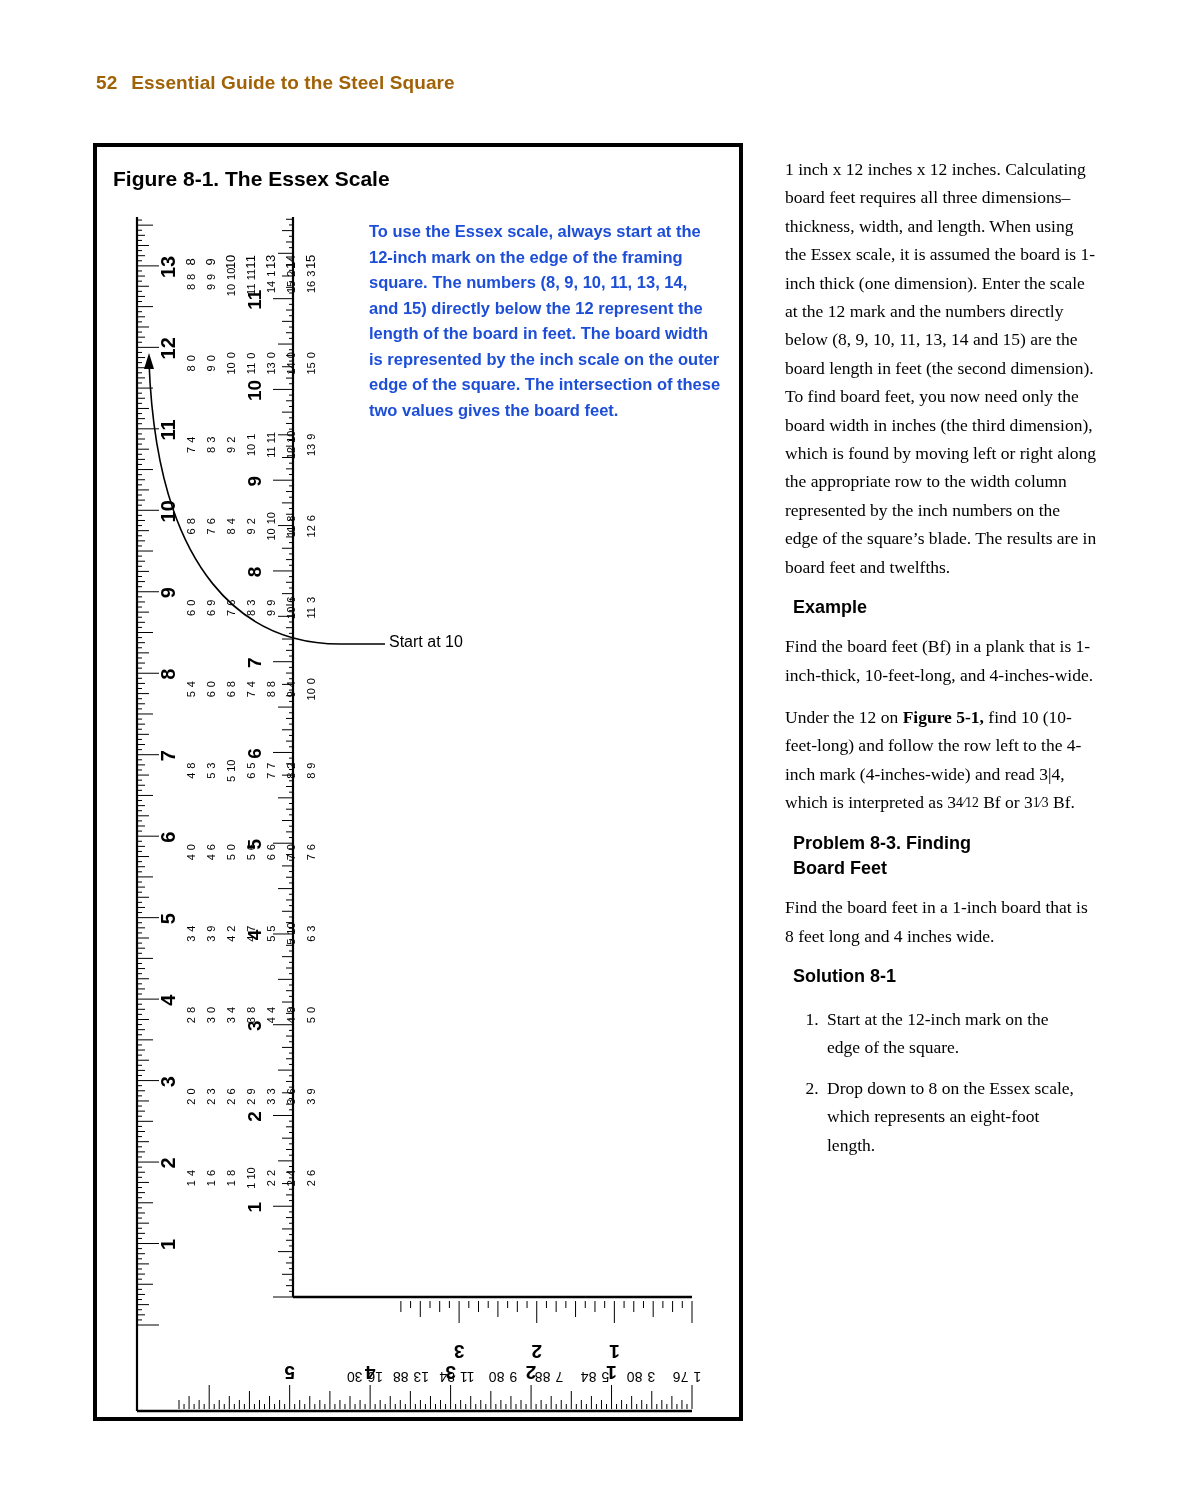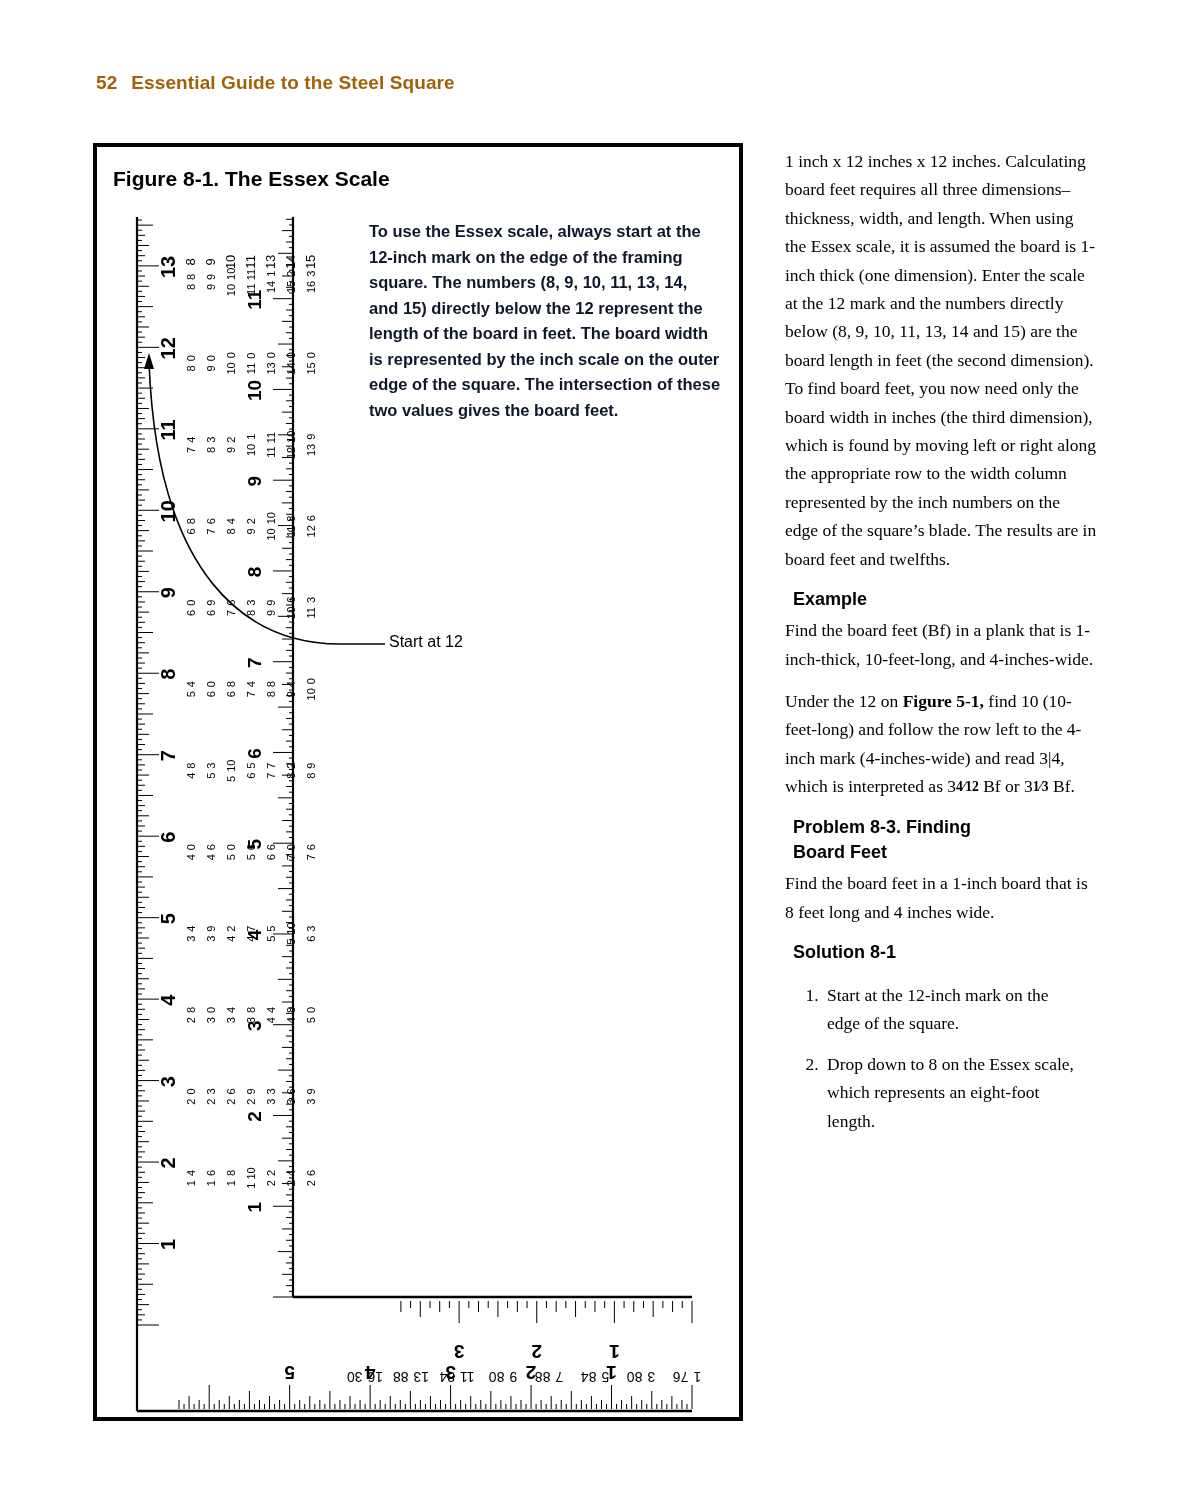--- a/index.html
+++ b/index.html
@@ -58,21 +58,21 @@
   
   .figure-caption {
     position: absolute;
     left: 272px;
     top: 72px;
     width: 352px;
     font-family: "Liberation Sans", sans-serif;
     font-weight: bold;
     font-size: 16.5px;
     line-height: 25.5px;
-    color: #0f172a;
+    color: #1d4ed8;
   }
 
   .start-at-12 {
     position: absolute;
     left: 292px;
     top: 486px;
     font-family: "Liberation Sans", sans-serif;
     font-size: 16px;
     color: #000;
     white-space: nowrap;
@@ -92,21 +92,21 @@
     position: absolute;
     left: 785px;
     top: 143px;
     width: 312px;
     font-family: "Liberation Serif", serif;
     font-size: 17.5px;
     line-height: 28.4px;
     color: #000;
   }
   .body-col p {
-    margin: 4px 0 14px 0;
+    margin: 12px 0 14px 0;
     text-align: left;
   }
   .body-col h3 {
     font-family: "Liberation Sans", sans-serif;
     font-weight: bold;
     font-size: 18px;
     line-height: 25px;
     margin: 14px 0 2px 8px;
   }
   .body-col ol {
@@ -114,37 +114,36 @@
     padding-left: 22px;
   }
   .body-col ol li {
     margin-bottom: 12px;
     padding-left: 4px;
   }
   .bold-inline { font-weight: bold; }
   .frac {
     font-size: 0.78em;
     vertical-align: 0.1em;
-    font-weight: bold;
   }
 </style>
 </head>
 <body>
 
 <div class="running-head">
   <span class="page-no">52</span><span>Essential Guide to the Steel Square</span>
 </div>
 
 <div class="figure-box">
 
   <div class="figure-title">Figure 8-1. The Essex Scale</div>
 
   <div class="figure-caption">To use the Essex scale, always start at the 12-inch mark on the edge of the framing square. The numbers (8, 9, 10, 11, 13, 14, and 15) directly below the 12 represent the length of the board in feet. The board width is represented by the inch scale on the outer edge of the square. The intersection of these two values gives the board feet.</div>
 
-  <div class="start-at-12">Start at 12</div>
+  <div class="start-at-12">Start at 10</div>
 
   <svg class="fig-canvas" id="fig-svg" viewBox="0 0 642 1270" xmlns="http://www.w3.org/2000/svg">
 
     <path d="M 288 497 L 243 497 C 150 497 60 430 52 215" fill="none" stroke="#000" stroke-width="1.6"></path>
     <polygon points="52,206 47,222 57,222" fill="#000"></polygon>
     <g id="fig-dynamic">
         <line x1="40" y1="70" x2="40" y2="1178" stroke="#000" stroke-width="2.2"></line>
         <line x1="40" y1="1178" x2="62" y2="1178" stroke="#000" stroke-width="1"></line>
         <line x1="40" y1="1172.9080882352941" x2="45" y2="1172.9080882352941" stroke="#000" stroke-width="1"></line>
         <line x1="40" y1="1167.8161764705883" x2="48" y2="1167.8161764705883" stroke="#000" stroke-width="1"></line>

